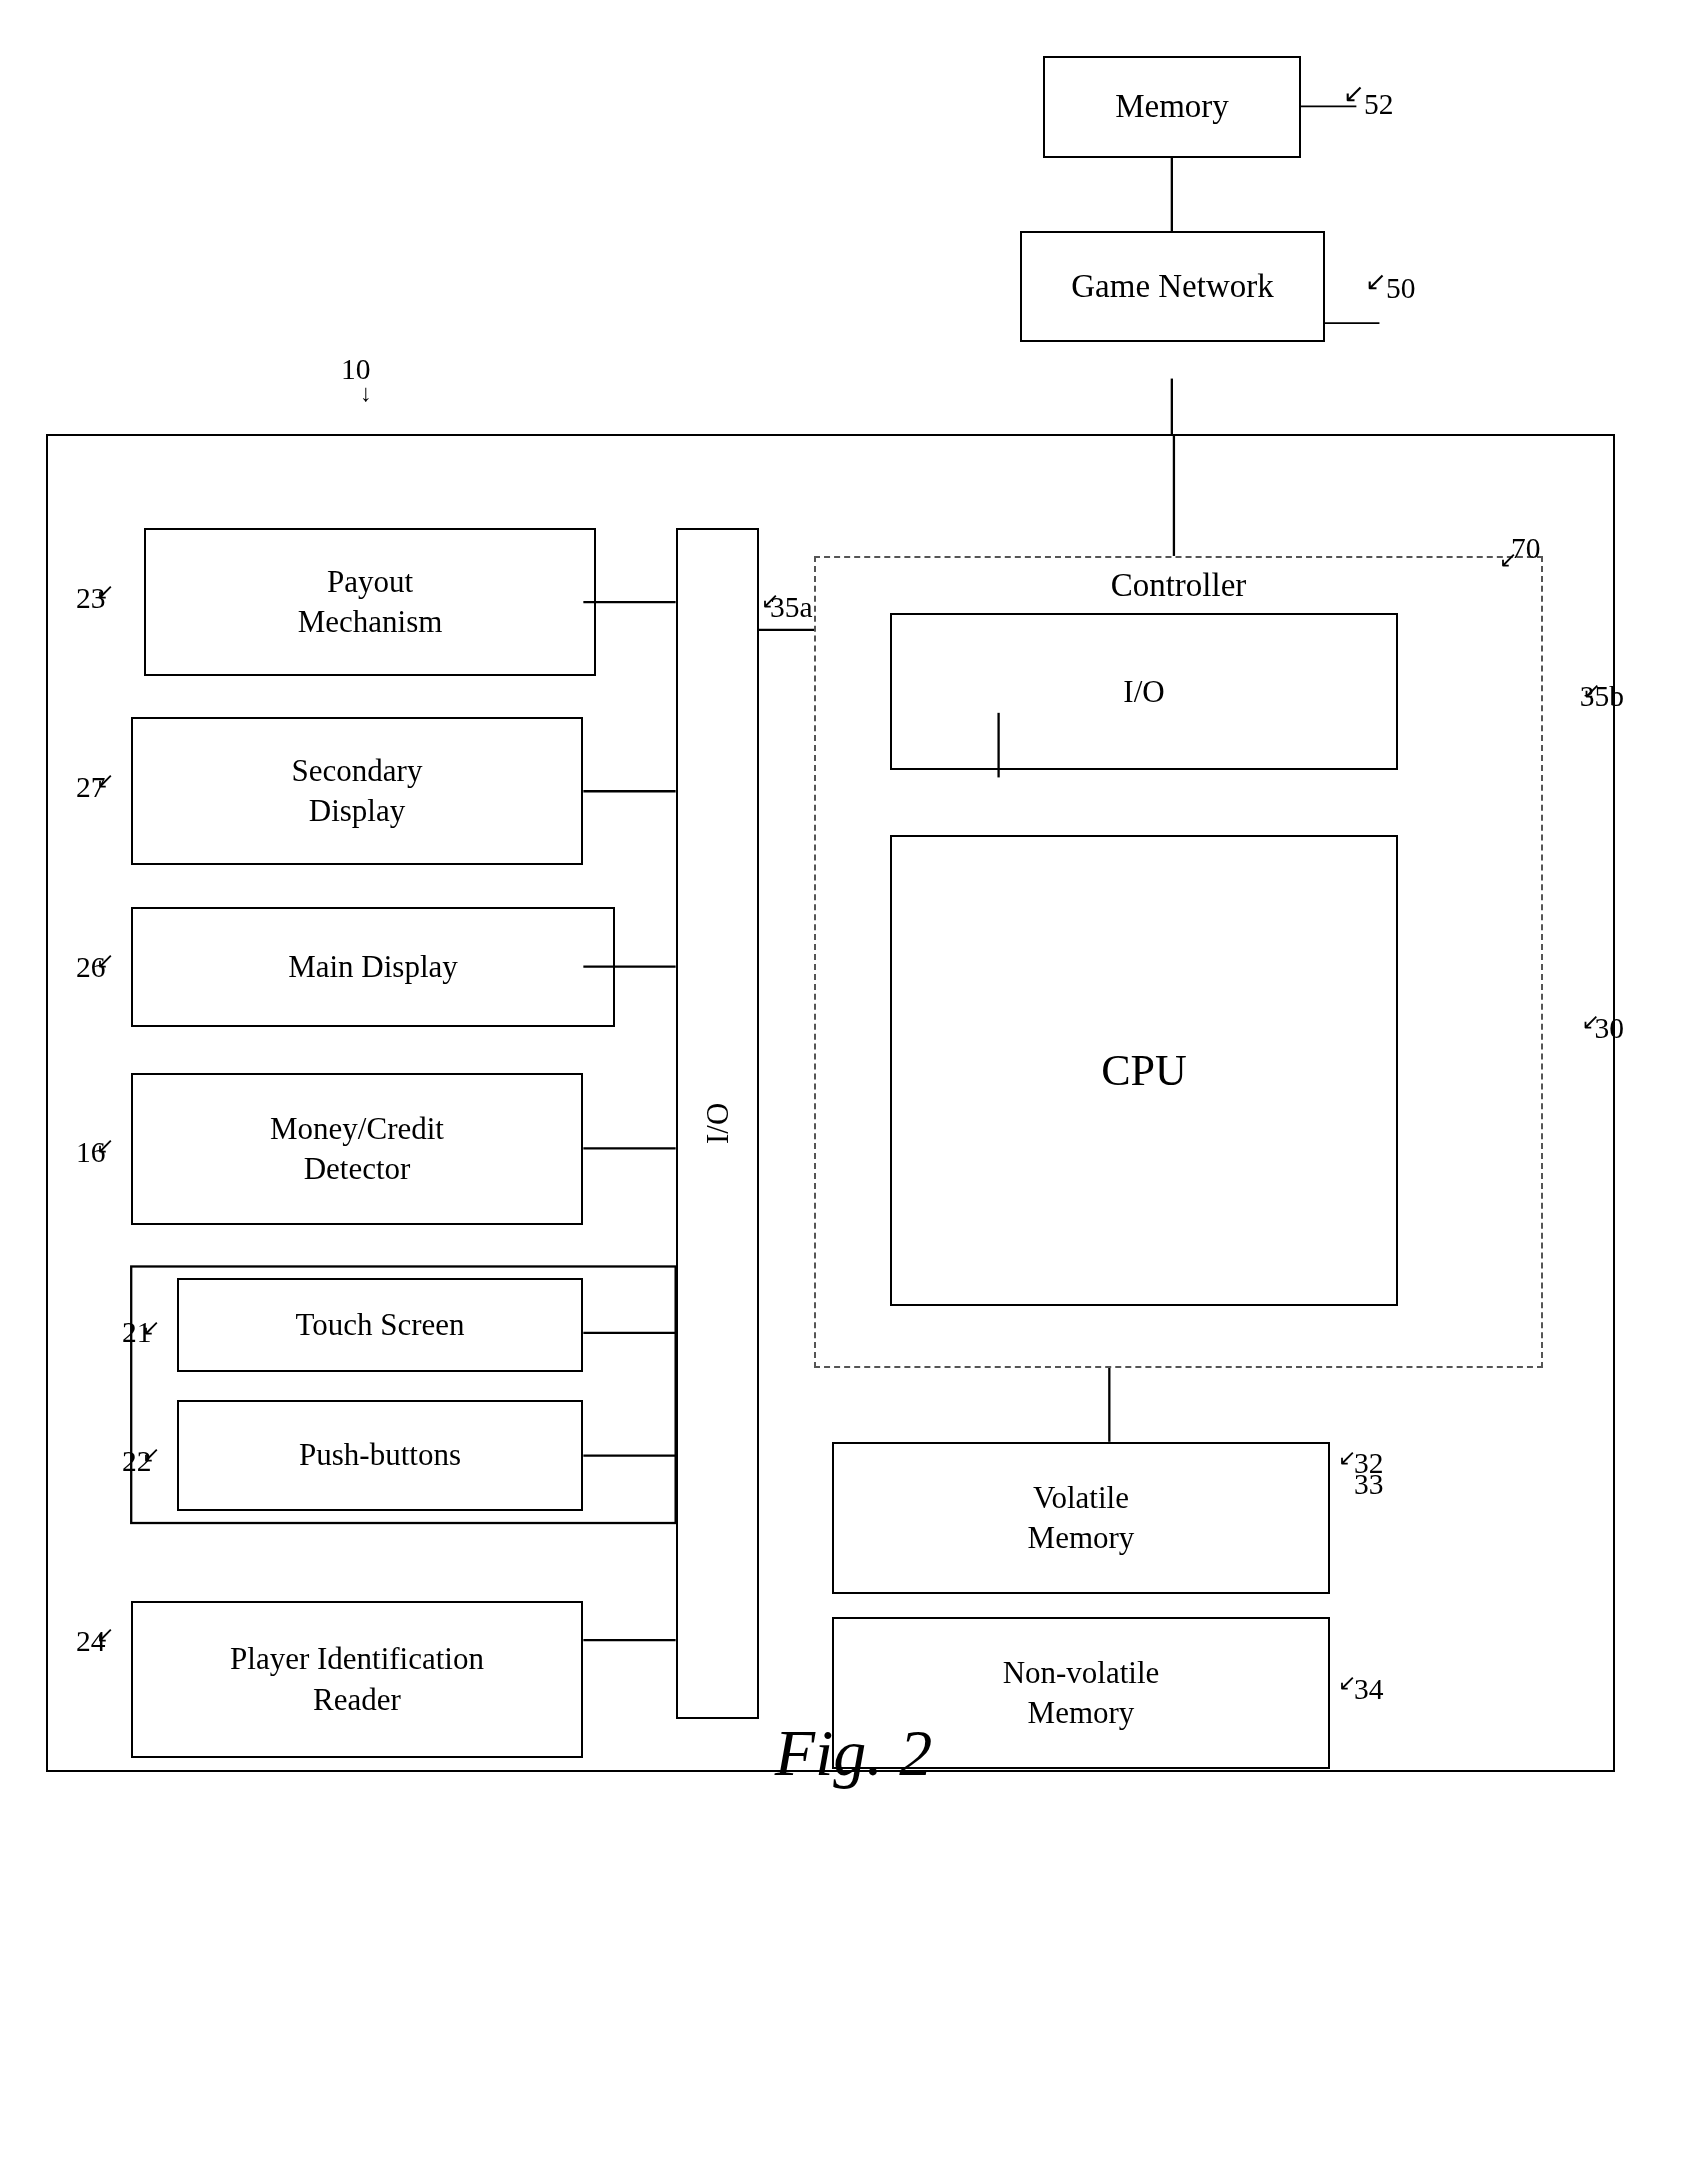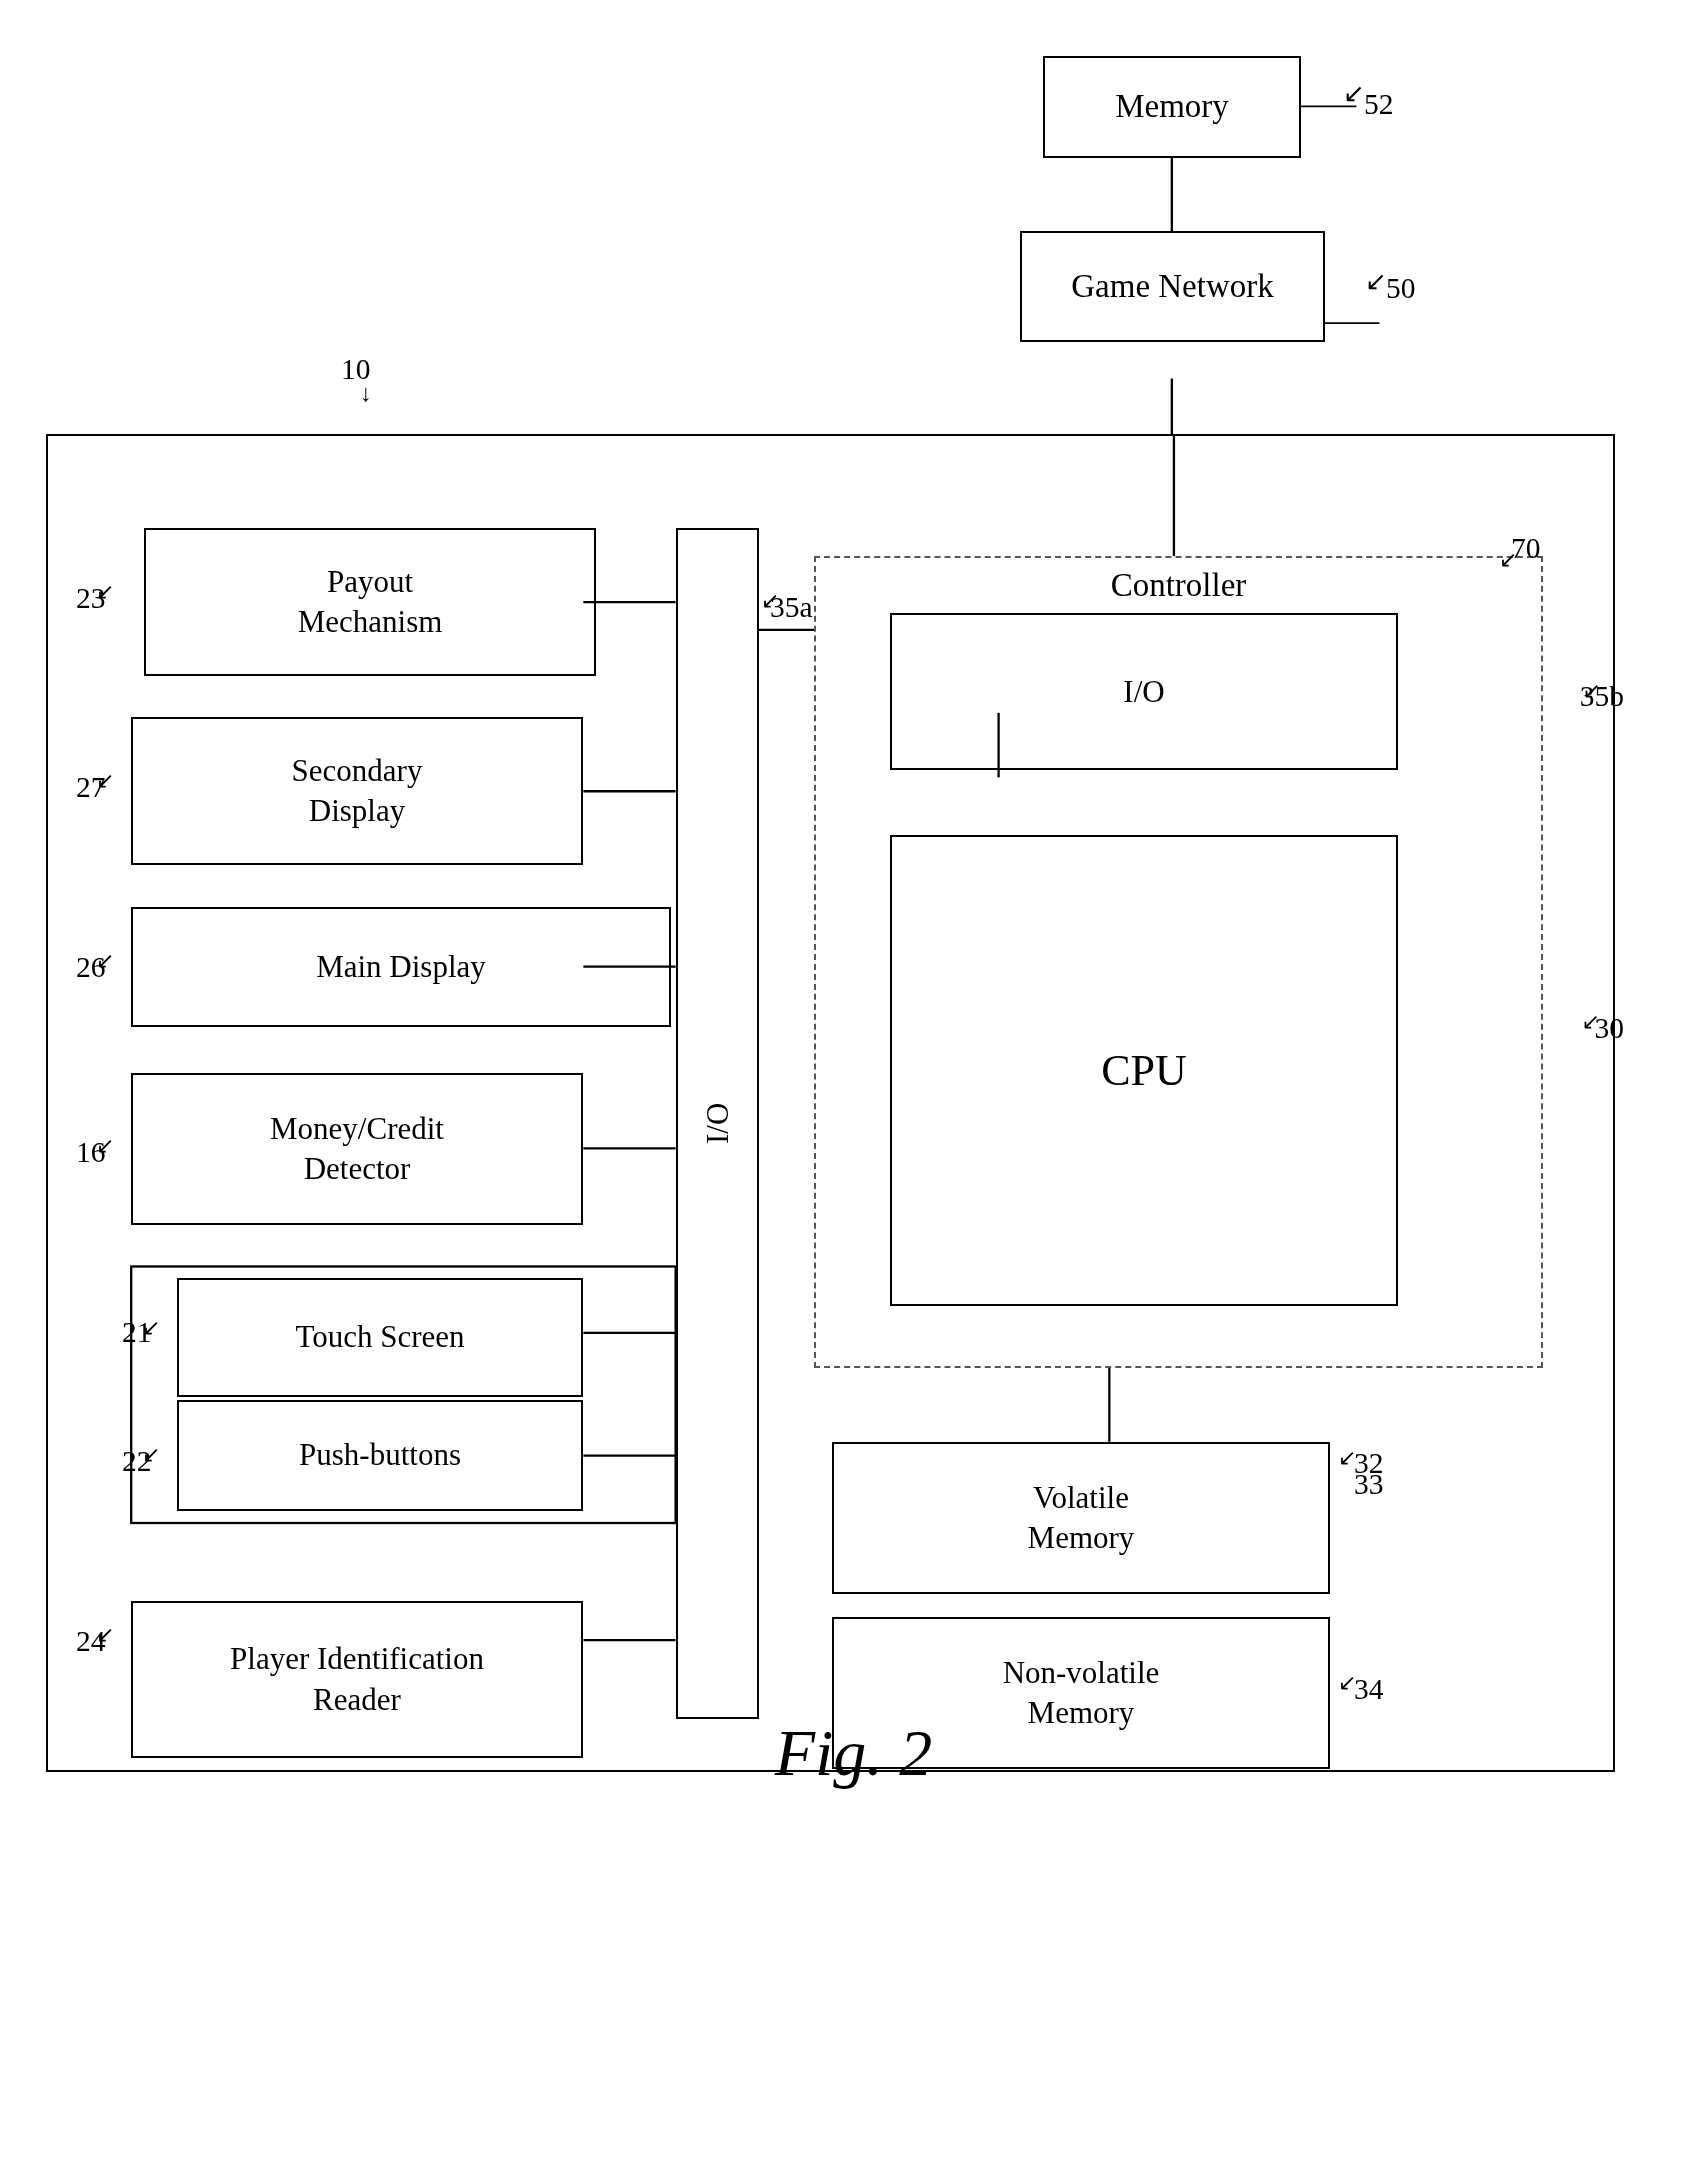--- a/index.html
+++ b/index.html
@@ -223,33 +223,33 @@
     </div>
     <span class="ref-num" style="top:146px; left:28px;">23</span>
     <span class="ref-num" style="top:143px; left:48px; font-size:22px;">↙</span>
 
     <div class="component-box" style="left:83px; top:281px; width:452px; height:148px;">
       <span>Secondary<br>Display</span>
     </div>
     <span class="ref-num" style="top:335px; left:28px;">27</span>
     <span class="ref-num" style="top:332px; left:48px; font-size:22px;">↙</span>
 
-    <div class="component-box" style="left:83px; top:471px; width:540px; height:120px;">
+    <div class="component-box" style="left:83px; top:471px; width:484px; height:120px;">
       <span>Main Display</span>
     </div>
     <span class="ref-num" style="top:515px; left:28px;">26</span>
     <span class="ref-num" style="top:512px; left:48px; font-size:22px;">↙</span>
 
     <div class="component-box" style="left:83px; top:637px; width:452px; height:152px;">
       <span>Money/Credit<br>Detector</span>
     </div>
     <span class="ref-num" style="top:700px; left:28px;">16</span>
     <span class="ref-num" style="top:697px; left:48px; font-size:22px;">↙</span>
 
-    <div class="component-box" style="left:129px; top:842px; width:406px; height:119px;">
+    <div class="component-box" style="left:129px; top:842px; width:406px; height:94px;">
       <span>Touch Screen</span>
     </div>
     <span class="ref-num" style="top:880px; left:74px;">21</span>
     <span class="ref-num" style="top:879px; left:94px; font-size:22px;">↙</span>
 
     <div class="component-box" style="left:129px; top:964px; width:406px; height:111px;">
       <span>Push-buttons</span>
     </div>
     <span class="ref-num" style="top:1009px; left:74px;">22</span>
     <span class="ref-num" style="top:1006px; left:94px; font-size:22px;">↙</span>

